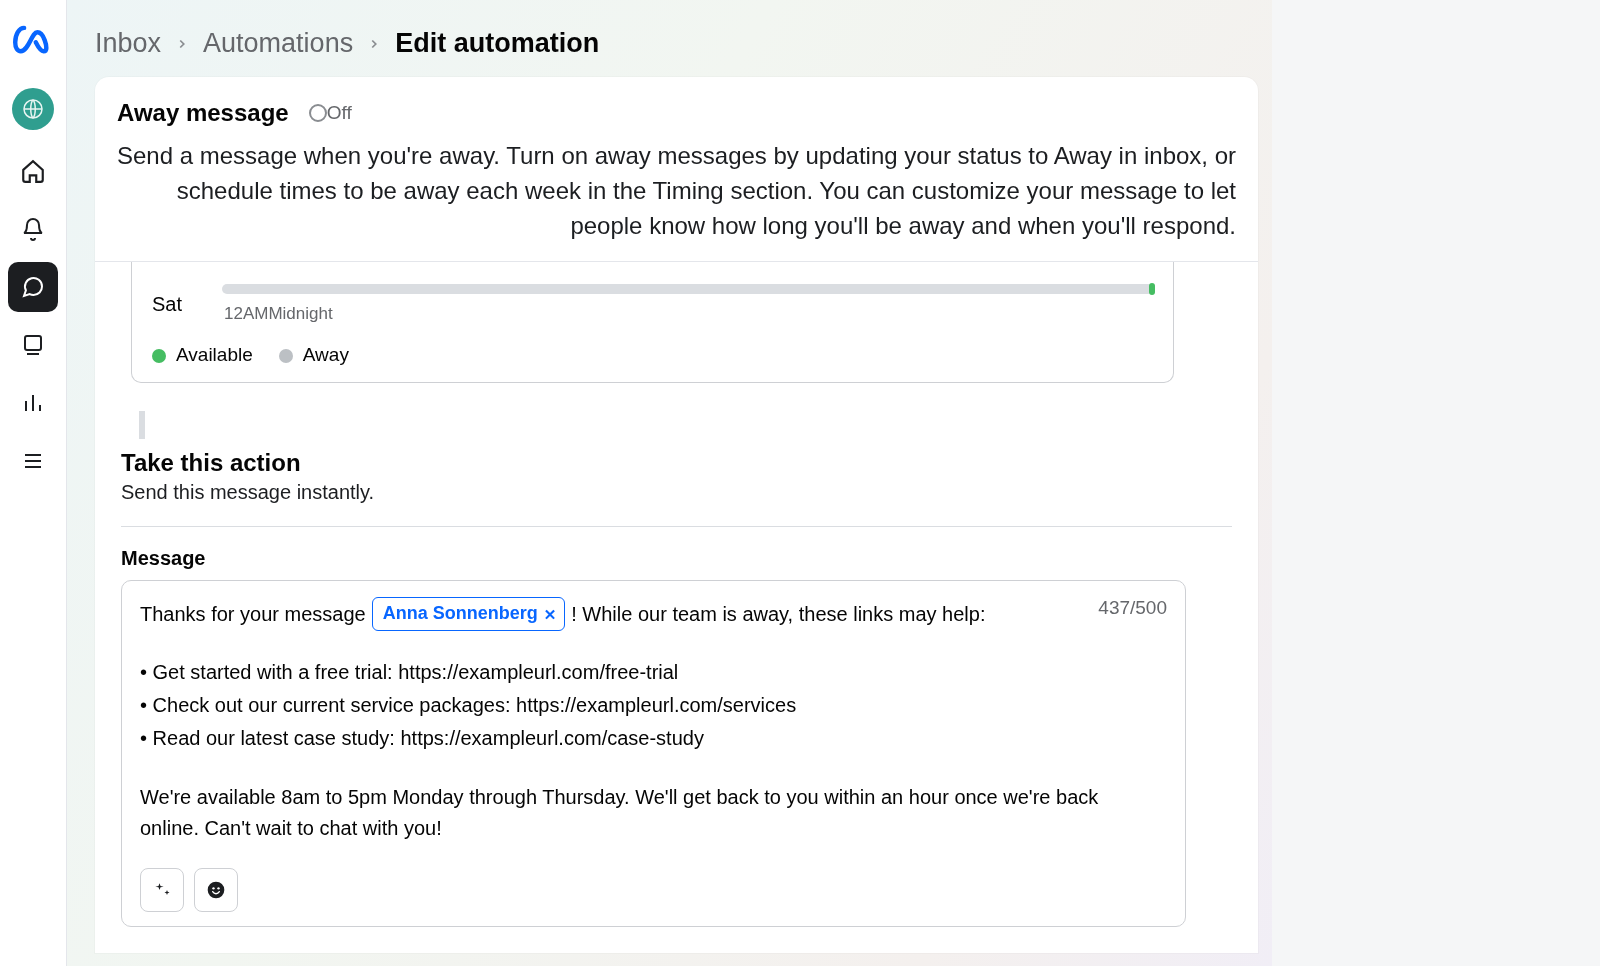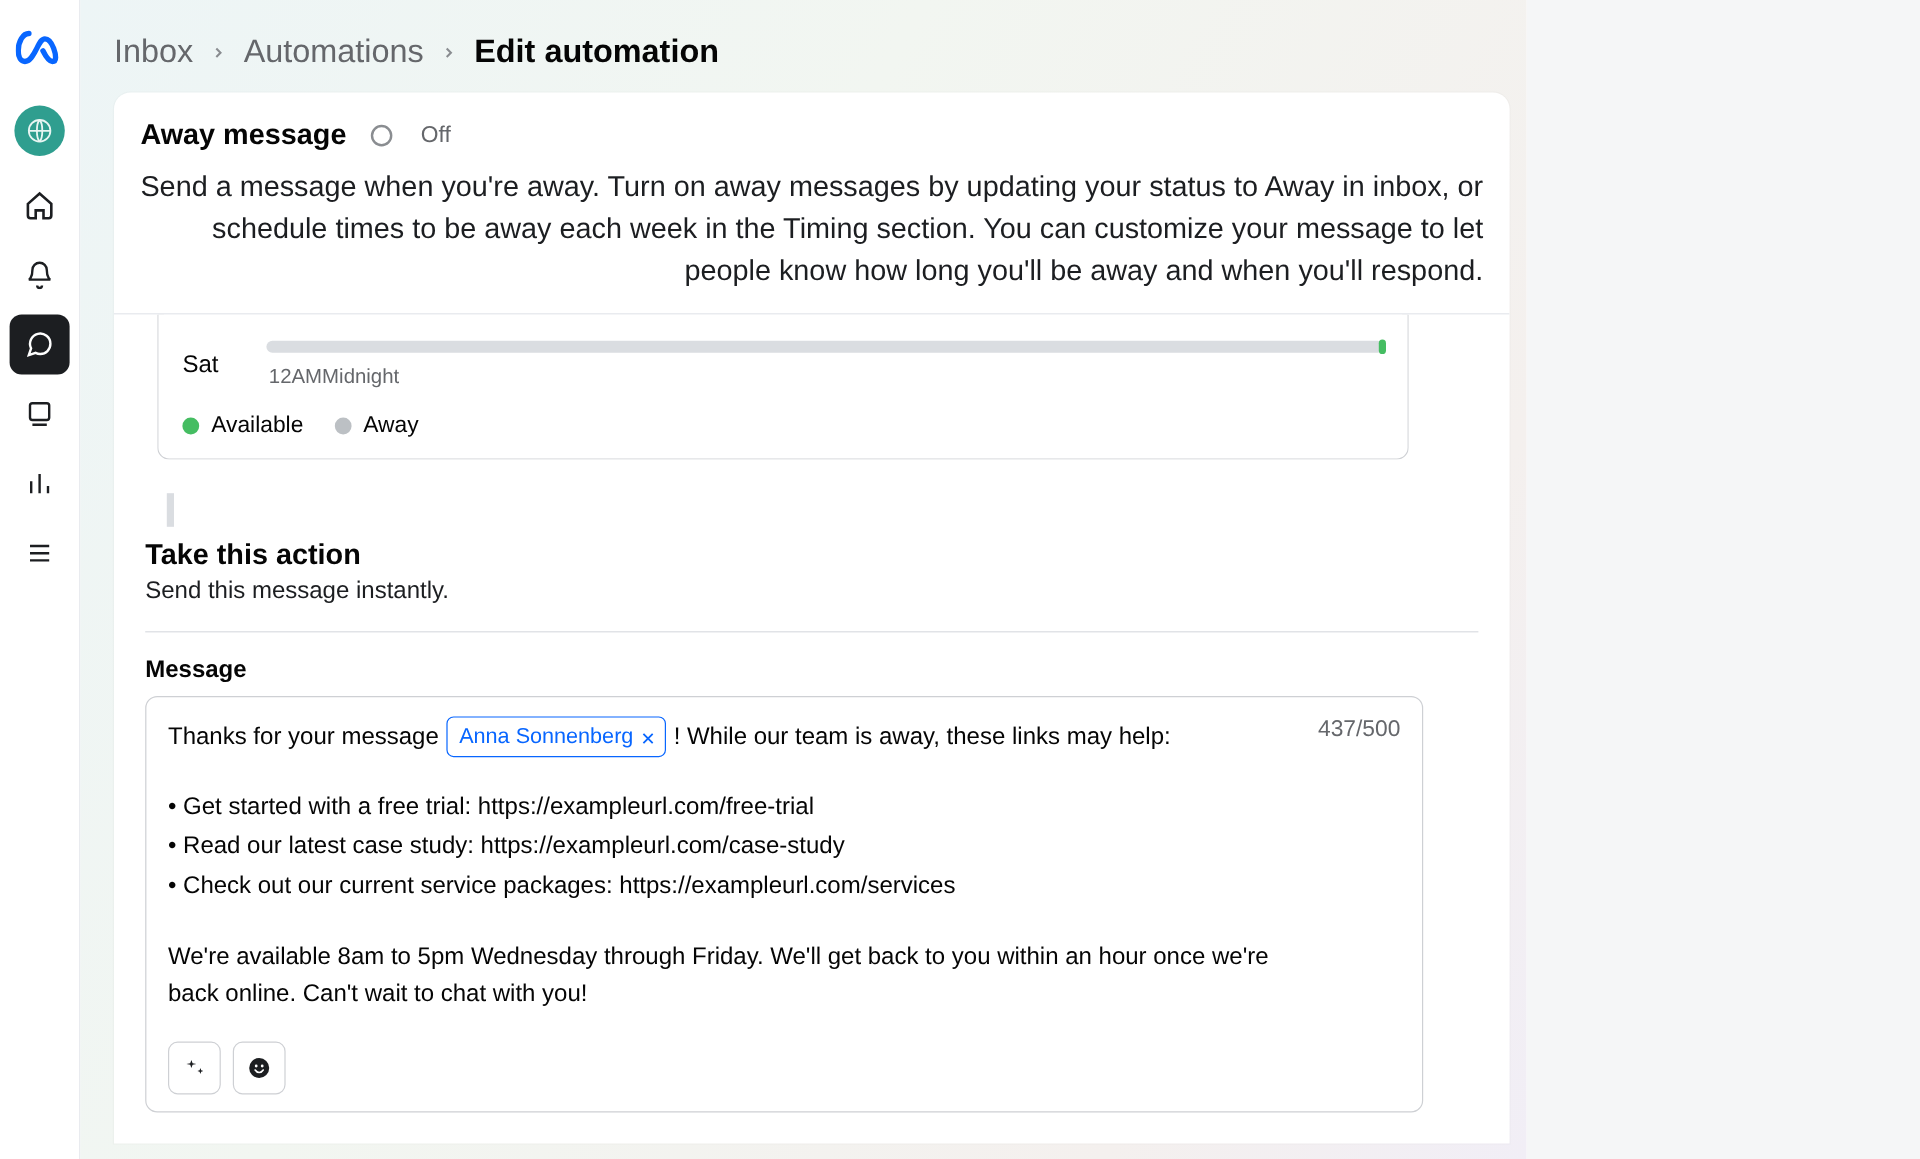--- a/index.html
+++ b/index.html
@@ -71,21 +71,21 @@
     border-bottom: 1px solid #e4e6eb;
     text-align: right;
   }
   .section-head .row1 {
     display:flex; align-items:center; gap: 20px;
   }
   .section-head .title {
     font-size: 24px; font-weight:800;
   }
   .toggle {
-    display:flex; align-items:center; gap:24px;
+    display:flex; align-items:center; gap:0;
     font-size: 19px;
     color:#65676b;
     cursor:pointer;
   }
   .toggle-circle {
     width:18px;height:18px;border:2px solid #8a8d91;border-radius:50%;
   }
   .section-head .desc {
     margin-top: 12px;
     font-size: 24px;
@@ -162,22 +162,23 @@
   .msg-line {
     font-size:20px; line-height:1.55;
   }
   .first-line { display:flex;align-items:center;flex-wrap:wrap;gap:6px;}
   .chip {
     border:1px solid #0866ff;
     color:#0866ff;
     border-radius:6px;
     padding:2px 8px 2px 10px;
     font-size:18px;
-    display:inline-flex;align-items:flex-end;gap:6px;
+    display:inline-flex;align-items:center;gap:6px;
     cursor:pointer;
+    font-weight:bold;
   }
   .chip .x { font-size:15px;color:#0866ff; }
   .bullets { margin-top: 26px; }
   .bullets .b { margin: 2px 0; }
   .para2 { margin-top:28px; max-width: 960px;}
 
   .msg-toolbar {
     display:flex; gap:10px; margin-top:24px;
   }
   .icon-btn {
@@ -311,25 +312,25 @@
               <span>Thanks for your message</span>
               <span class="chip">
                 <span>Anna Sonnenberg</span>
                 <span class="x">✕</span>
               </span>
               <span>! While our team is away, these links may help:</span>
             </div>
 
             <div class="bullets">
               <div class="msg-line b">• Get started with a free trial: https://exampleurl.com/free-trial</div>
+              <div class="msg-line b">• Check out our current service packages: https://exampleurl.com/services</div>
               <div class="msg-line b">• Read our latest case study: https://exampleurl.com/case-study</div>
-              <div class="msg-line b">• Check out our current service packages: https://exampleurl.com/services</div>
             </div>
 
-            <div class="msg-line para2">We're available 8am to 5pm Wednesday through Friday. We'll get back to you within an hour once we're back online. Can't wait to chat with you!</div>
+            <div class="msg-line para2">We're available 8am to 5pm Monday through Thursday. We'll get back to you within an hour once we're back online. Can't wait to chat with you!</div>
 
             <div class="msg-toolbar">
               <div class="icon-btn">
                 <svg width="20" height="20" viewBox="0 0 24 24" fill="currentColor">
                   <path d="M9 4l1.2 3.3L14 8l-3.8.7L9 12l-1.2-3.3L4 8l3.8-.7L9 4zM18 12l.8 2.2 2.2.8-2.2.8L18 18l-.8-2.2L15 15l2.2-.8L18 12z"></path>
                 </svg>
               </div>
               <div class="icon-btn">
                 <svg width="20" height="20" viewBox="0 0 24 24" fill="currentColor">
                   <circle cx="12" cy="12" r="10"></circle>

